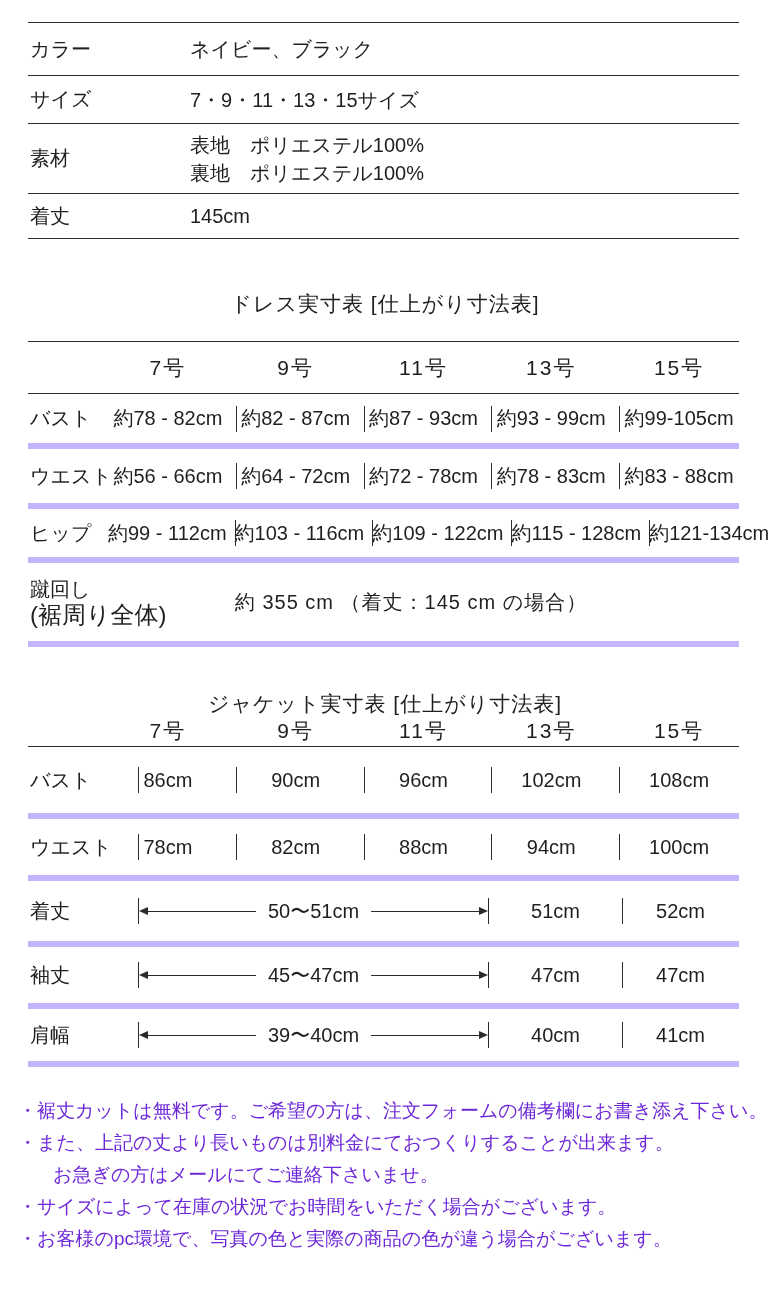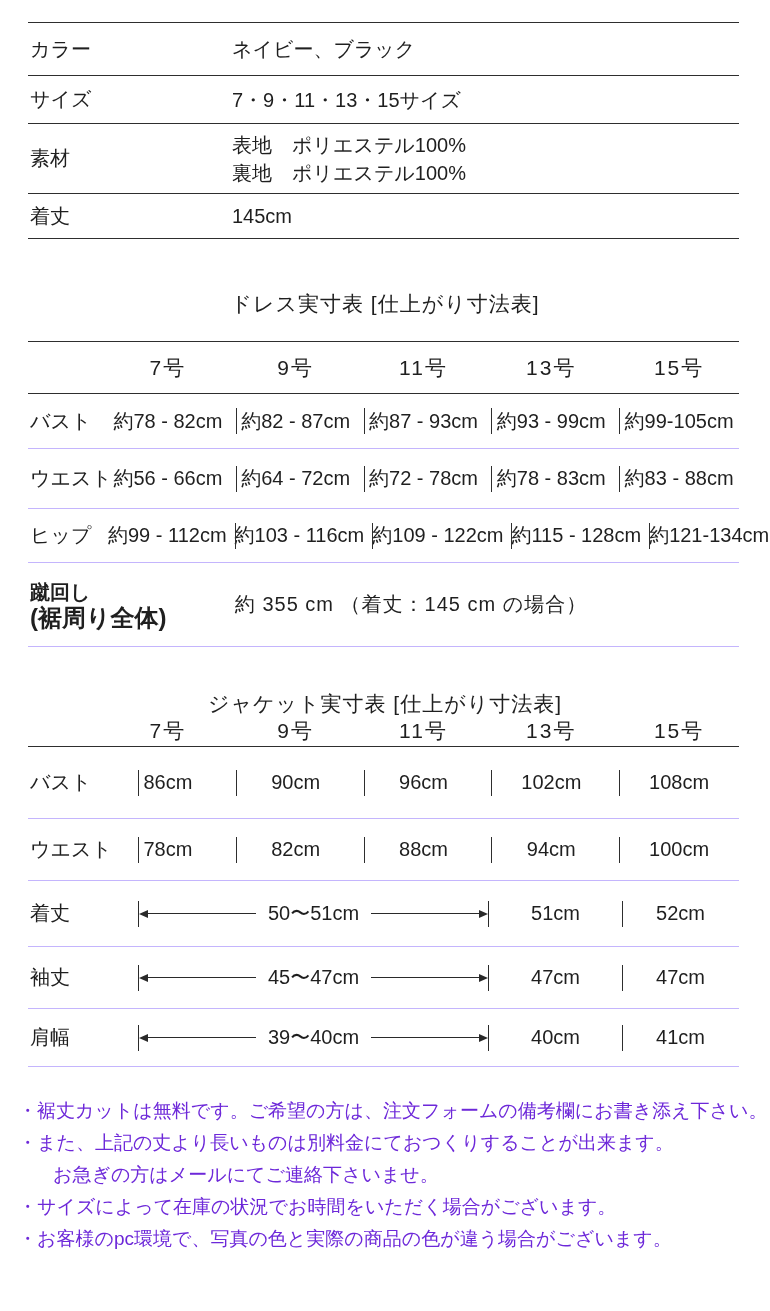--- a/index.html
+++ b/index.html
@@ -8,52 +8,52 @@
     width:770px; height:1311px;
     font-family:"Liberation Sans","DejaVu Sans",sans-serif;
     color:#1f1f1f;
     overflow:hidden;
     position:relative;
   }
   .wrap { padding-top:22px; }
 
   
   .spec { margin:0 31px 0 28px; border-top:1px solid #2e2e2e; }
-  .spec-row { display:flex; align-items:center; border-bottom:1px solid #2e2e2e;gap:42px; }
+  .spec-row { display:flex; align-items:center; border-bottom:1px solid #2e2e2e; }
   .spec-row.h53 { height:53px; }
   .spec-row.h48 { height:48px; }
   .spec-row.h70 { height:70px; }
   .spec-row.h45 { height:45px; }
   .spec-label { width:162px; padding-left:2px; font-size:20px; white-space:nowrap; }
   .spec-value { flex:1; font-size:20px; line-height:28px; white-space:nowrap; }
 
   
   .section-title { text-align:center; font-size:21px; letter-spacing:1px; height:30px; line-height:30px; }
   .dress-title  { margin-top:50px; }
   .jacket-title { margin-top:42px; }
 
   
   .mtable { margin:0 31px 0 28px; }
   .mrow, .mhead { display:flex; align-items:center;gap:8px; }
   .mhead.dress-head { margin-top:22px; border-top:1px solid #2e2e2e; border-bottom:1px solid #2e2e2e; height:53px; }
   .mhead.jacket-head { border-bottom:1px solid #2e2e2e; height:28px; padding-bottom:4px; }
-  .mrow { border-bottom:1px solid #c4b5fd; }
+  .mrow { border-bottom:6px solid #c4b5fd; }
   .h55 { height:55px; } .h60 { height:60px; } .h54 { height:54px; } .h84 { height:84px; }
   .h72 { height:72px; } .h62 { height:62px; } .h66 { height:66px; } .h58 { height:58px; }
   .mlabel { width:72px; padding-left:2px; font-size:20px; white-space:nowrap; flex:none; }
   .mcell { flex:1; text-align:center; font-size:20px; white-space:nowrap; position:relative; }
   .mhead .mcell { font-size:21px; letter-spacing:2px; }
   .sep::before {
     content:""; position:absolute; left:0; top:50%; margin-top:-13px;
     width:1px; height:26px; background:#2e2e2e;
   }
   .jrow .mcell.lead::before { left:30px; }
 
   
-  .hem-label { width:110px; padding-left:2px; flex:none; font-size:20px; line-height:26px; white-space:nowrap;font-weight:bold; }
+  .hem-label { width:110px; padding-left:2px; flex:none; font-size:20px; line-height:26px; white-space:nowrap; }
   .hem-label .small { font-size:24px; }
   .hem-value { flex:none; width:530px; text-align:center; font-size:20px; letter-spacing:1px; white-space:nowrap; }
 
   
   .arrow-cell { flex:3; display:flex; align-items:center; padding-left:30px; }
   .abar  { width:1px; height:26px; background:#2a2a2a; flex:none; }
   .aline { flex:1; height:1px; background:#2a2a2a; }
   .ahead-l { width:0; height:0; border-top:4px solid transparent; border-bottom:4px solid transparent; border-right:9px solid #2a2a2a; flex:none; }
   .ahead-r { width:0; height:0; border-top:4px solid transparent; border-bottom:4px solid transparent; border-left:9px solid #2a2a2a; flex:none; }
   .atext { padding:0 12px; font-size:20px; white-space:nowrap; flex:none; }

